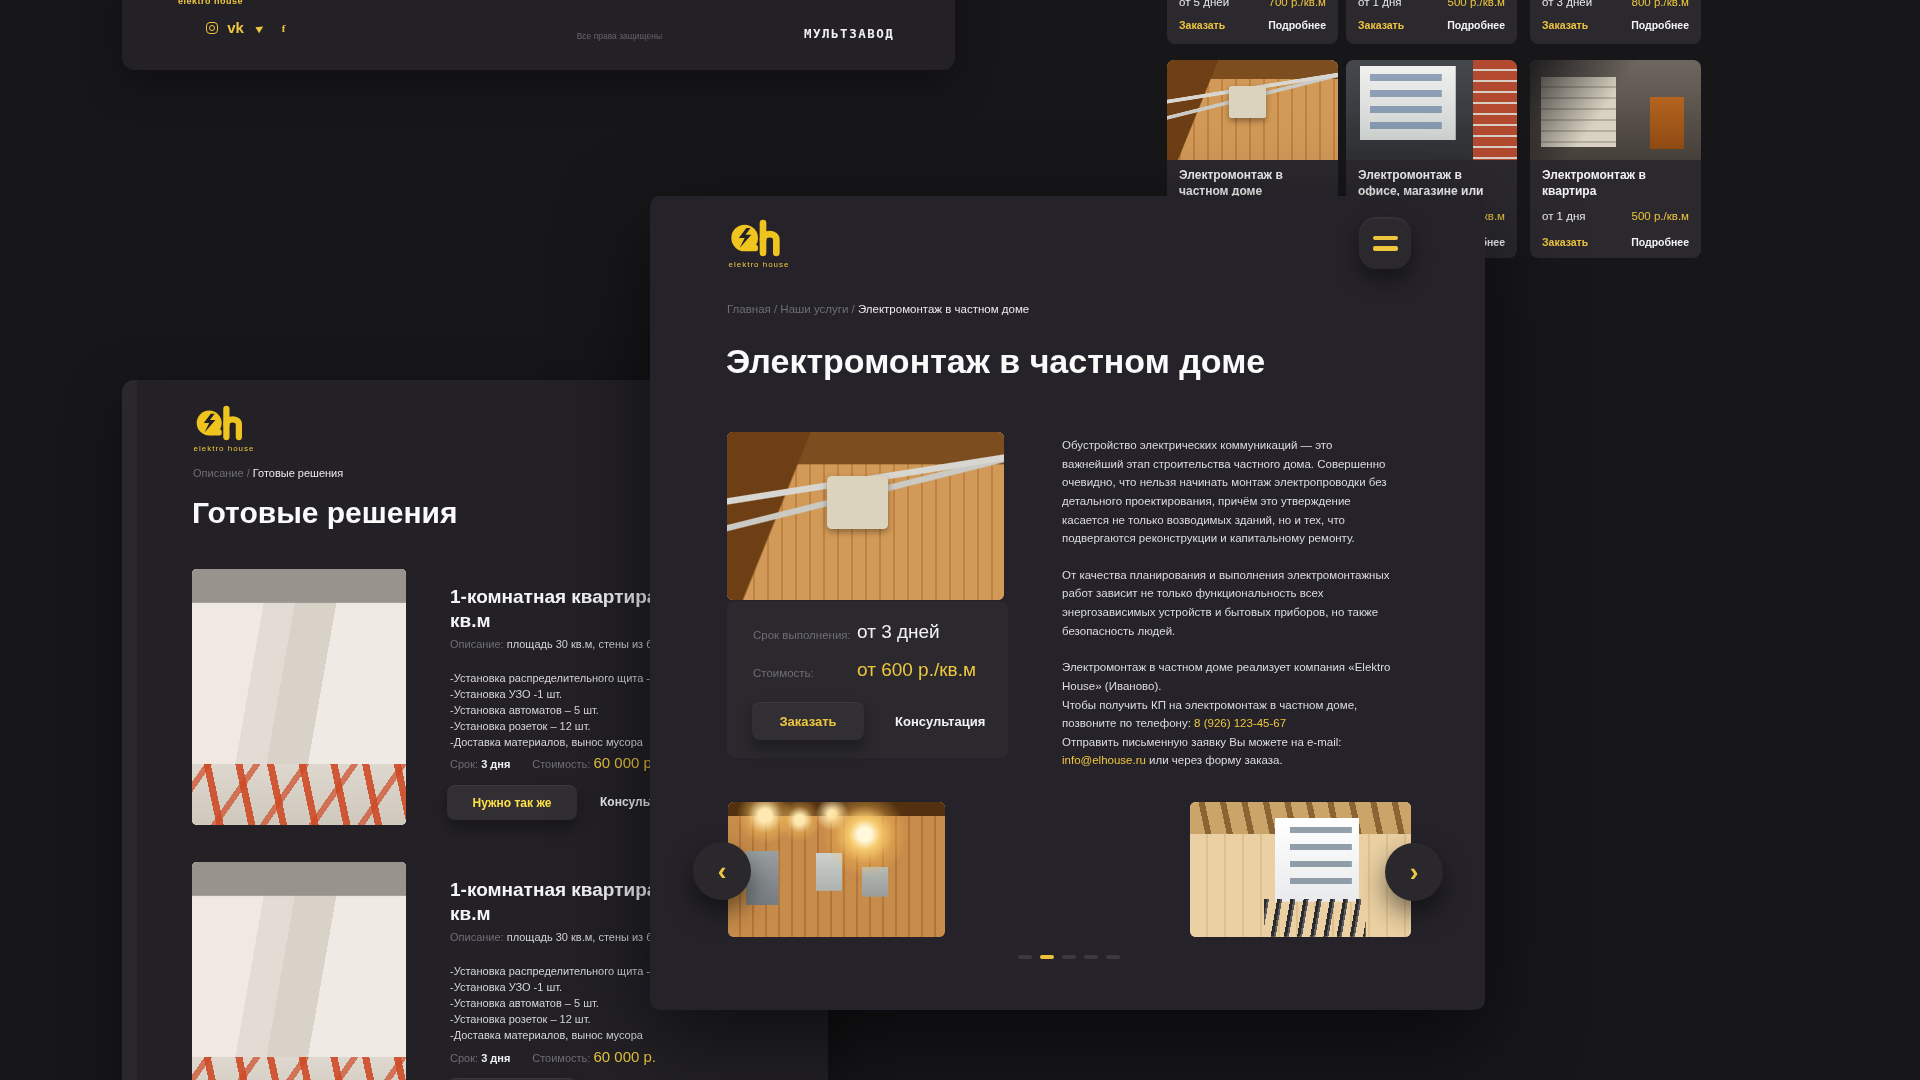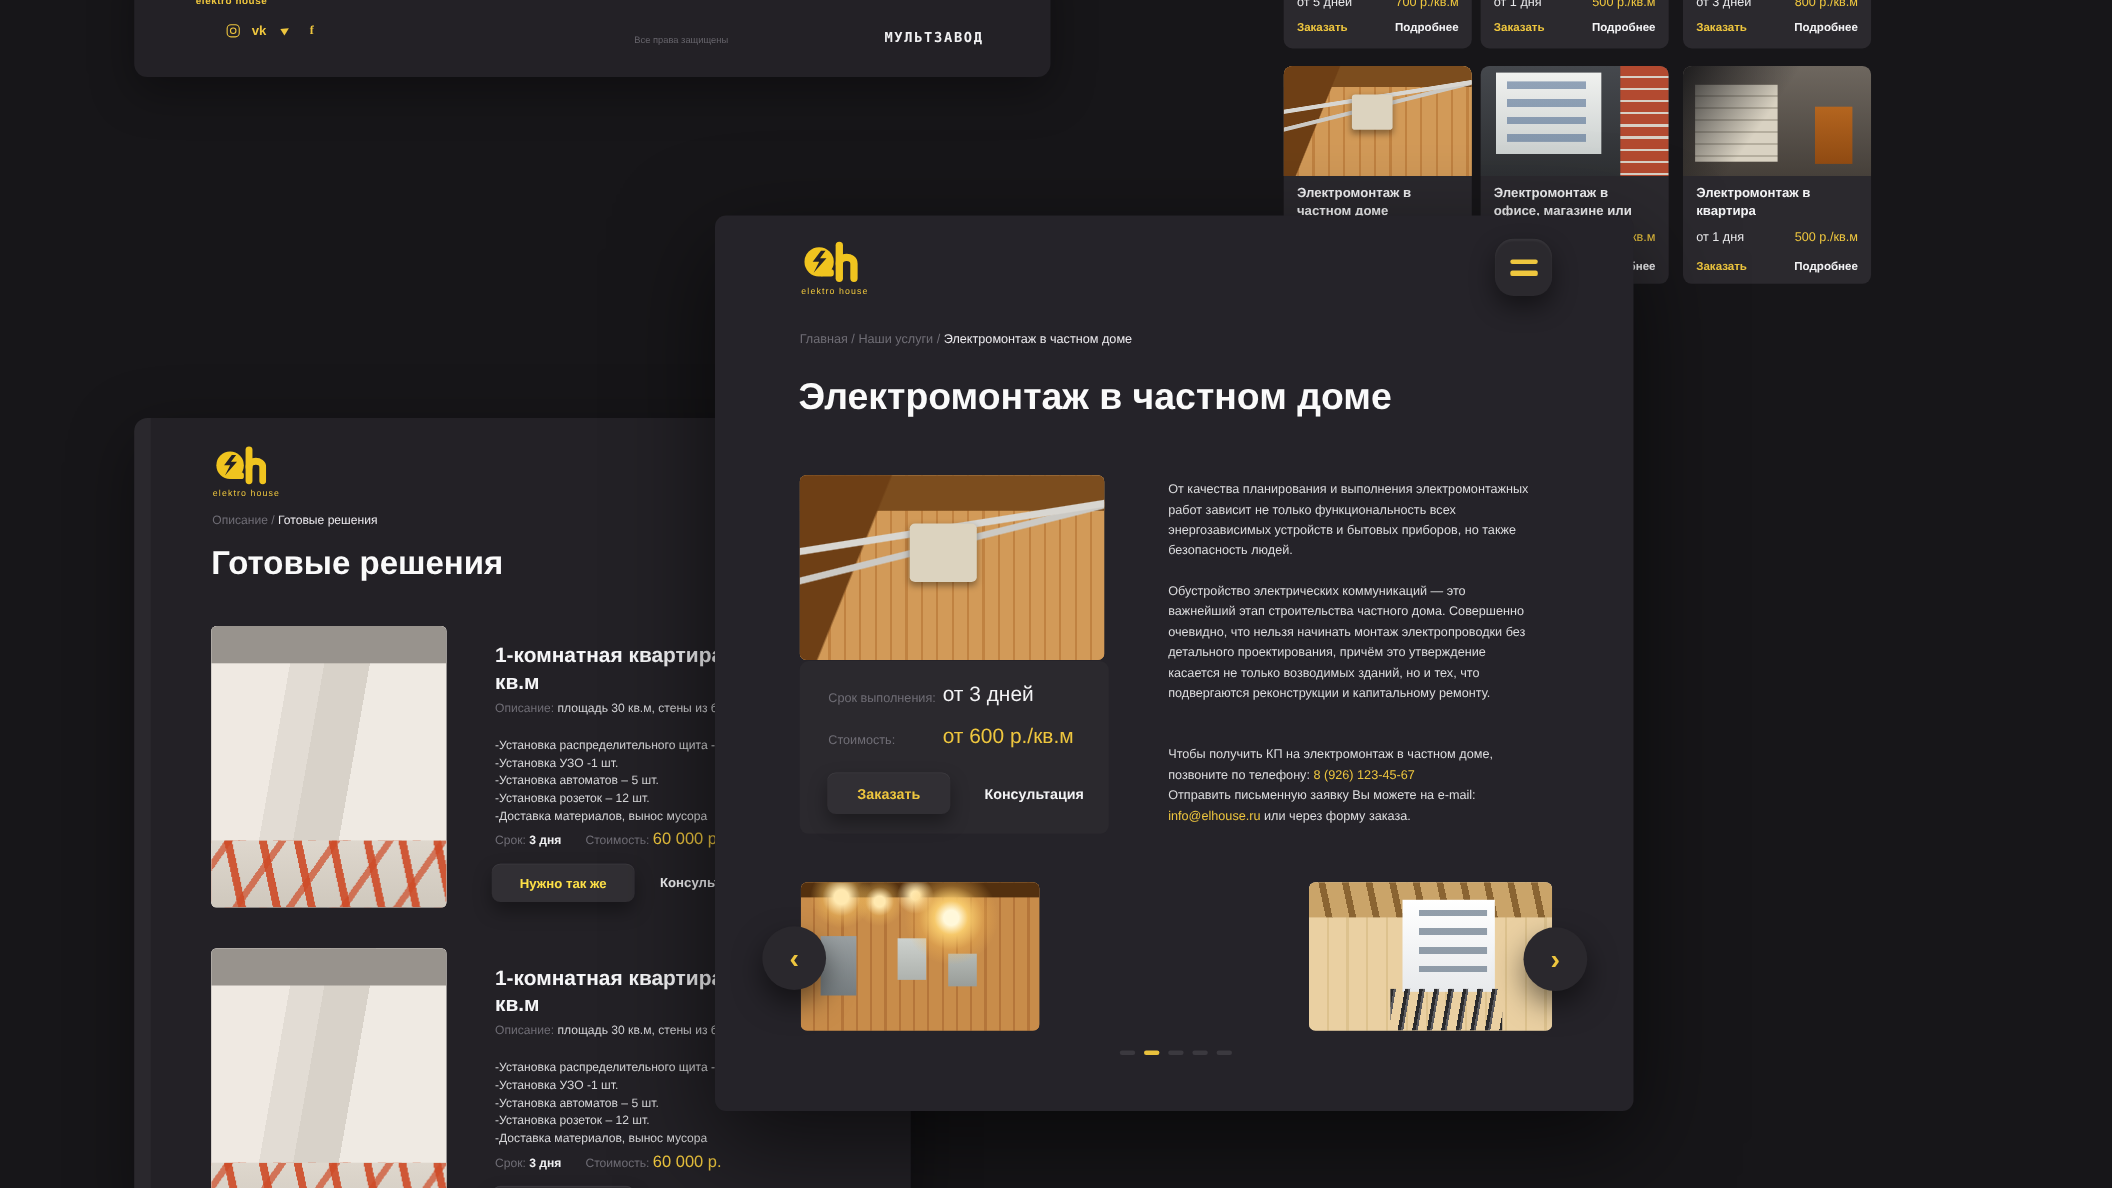--- a/index.html
+++ b/index.html
@@ -10,21 +10,21 @@
   .yellow{color:#eec63e}
   .white{color:#f2f2f4}
 
   
   .footer-panel{left:122px;top:-40px;width:833px;height:110px;border-radius:0 0 12px 12px;box-shadow:0 14px 40px rgba(0,0,0,.35)}
   .footer-logo-cut{position:absolute;left:56px;top:36px;font-size:9px;font-weight:bold;color:#eec63e;letter-spacing:.5px}
   .socials{position:absolute;left:82px;top:60px;display:flex;gap:9px;align-items:center}
   .soc{width:15px;height:15px;display:flex;align-items:center;justify-content:center;color:#eec63e;font-weight:bold;cursor:pointer}
   .ig-box{width:12px;height:12px;border:1.6px solid #eec63e;border-radius:4px;position:relative}
   .ig-box::after{content:"";position:absolute;inset:2px;border:1.3px solid #eec63e;border-radius:50%}
-  .soc.vk{font-size:12px}
+  .soc.vk{font-size:15px}
   .soc.tg{font-size:9px;transform:rotate(-32deg)}
   .soc.fb{font-size:11px;font-family:"Liberation Serif","DejaVu Serif",serif}
   .copyright{position:absolute;left:340px;top:71px;width:200px;text-align:right;font-size:8.5px;color:#66646b}
   .studio{position:absolute;left:682px;top:66px;font-family:"DejaVu Sans Mono","Liberation Mono",monospace;font-weight:bold;font-size:12.5px;letter-spacing:1.5px;color:#f0f0f2;cursor:pointer}
 
   
   .services{left:1167px;top:0;width:720px;height:280px;position:absolute}
   .svc-card{position:absolute;width:171px;background:#2b292e;border-radius:8px}
   .svc-top{top:-56px;height:100px}
   .svc-bot{top:60px;height:198px}
@@ -326,23 +326,23 @@
   <div class="details">
     <span class="lbl" style="top:28px">Срок выполнения:</span>
     <span class="val white" style="top:20px">от 3 дней</span>
     <span class="lbl" style="top:66px">Стоимость:</span>
     <span class="val yellow" style="top:58px">от 600 р./кв.м</span>
     <div class="btn-dark order-btn">Заказать</div>
     <div class="consult-btn">Консультация</div>
   </div>
 
   <div class="copy">
+    <p>Обустройство электрических коммуникаций — это важнейший этап строительства частного дома. Совершенно очевидно, что нельзя начинать монтаж электропроводки без детального проектирования, причём это утверждение касается не только возводимых зданий, но и тех, что подвергаются реконструкции и капитальному ремонту.</p>
     <p>От качества планирования и выполнения электромонтажных работ зависит не только функциональность всех энергозависимых устройств и бытовых приборов, но также безопасность людей.</p>
-    <p>Обустройство электрических коммуникаций — это важнейший этап строительства частного дома. Совершенно очевидно, что нельзя начинать монтаж электропроводки без детального проектирования, причём это утверждение касается не только возводимых зданий, но и тех, что подвергаются реконструкции и капитальному ремонту.</p>
-    <p><br>
+    <p><span>Электромонтаж в частном доме реализует компания «Elektro House» (Иваново).</span><br>
       <span>Чтобы получить КП на электромонтаж в частном доме, позвоните по телефону: </span><a>8 (926) 123-45-67</a><br>
       <span>Отправить письменную заявку Вы можете на e-mail: </span><a>info@elhouse.ru</a><span> или через форму заказа.</span>
     </p>
   </div>
 
   <div class="car-img" style="left:78px;width:217px">
       <div class="ph ph-bulbs"></div>
     </div>
   <div class="car-img" style="left:315px;width:208px">
       <div class="ph ph-room"></div>

